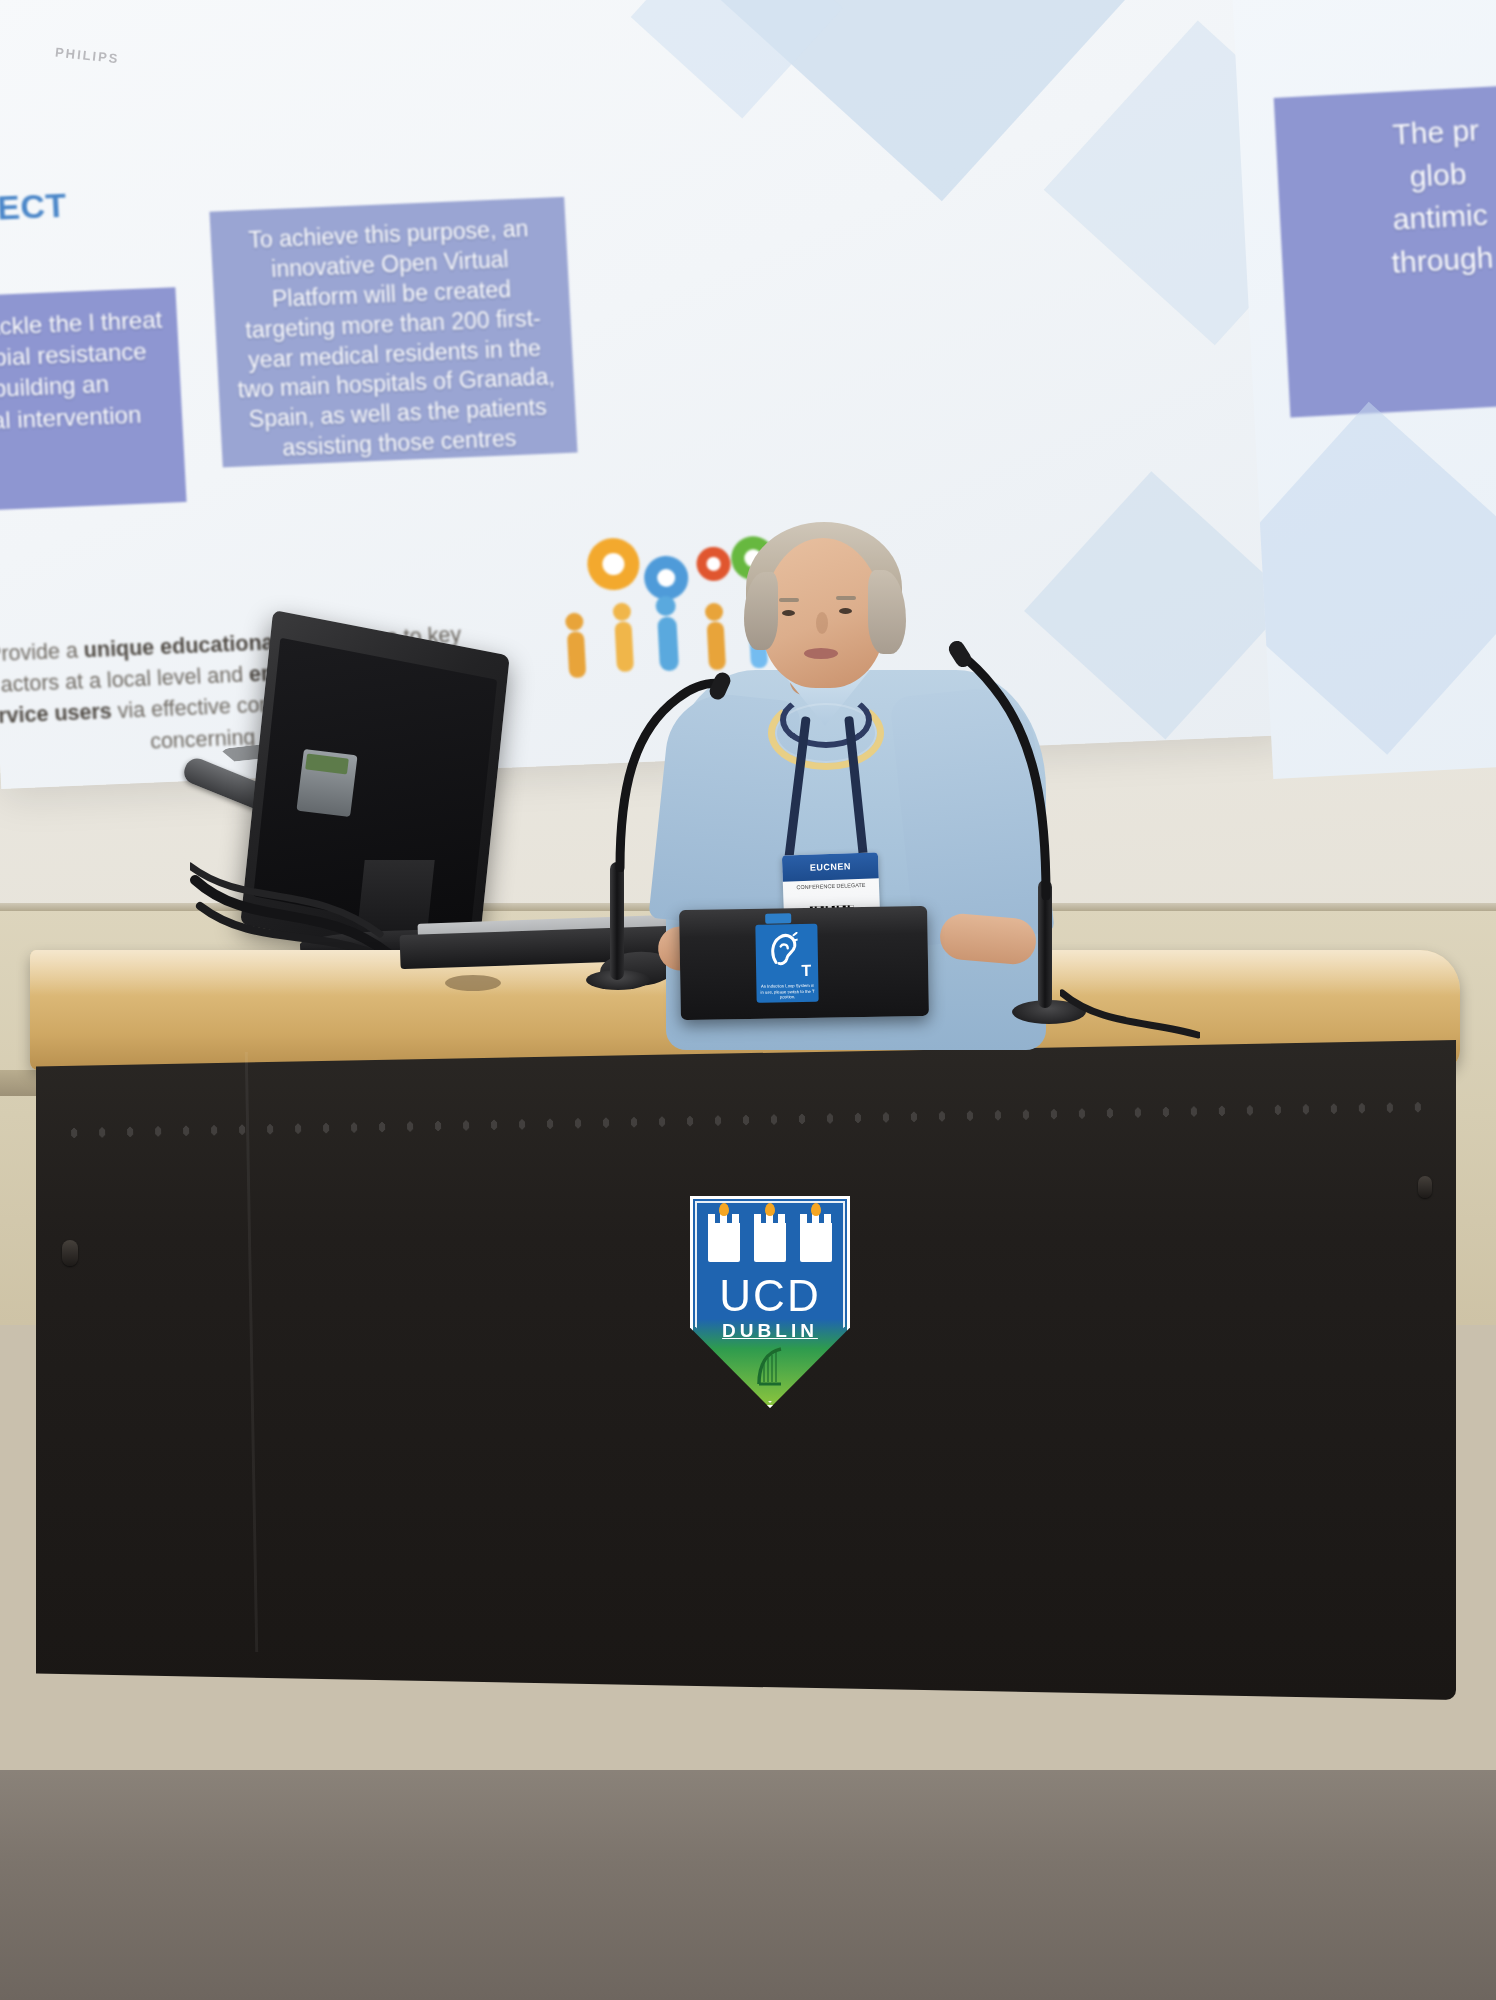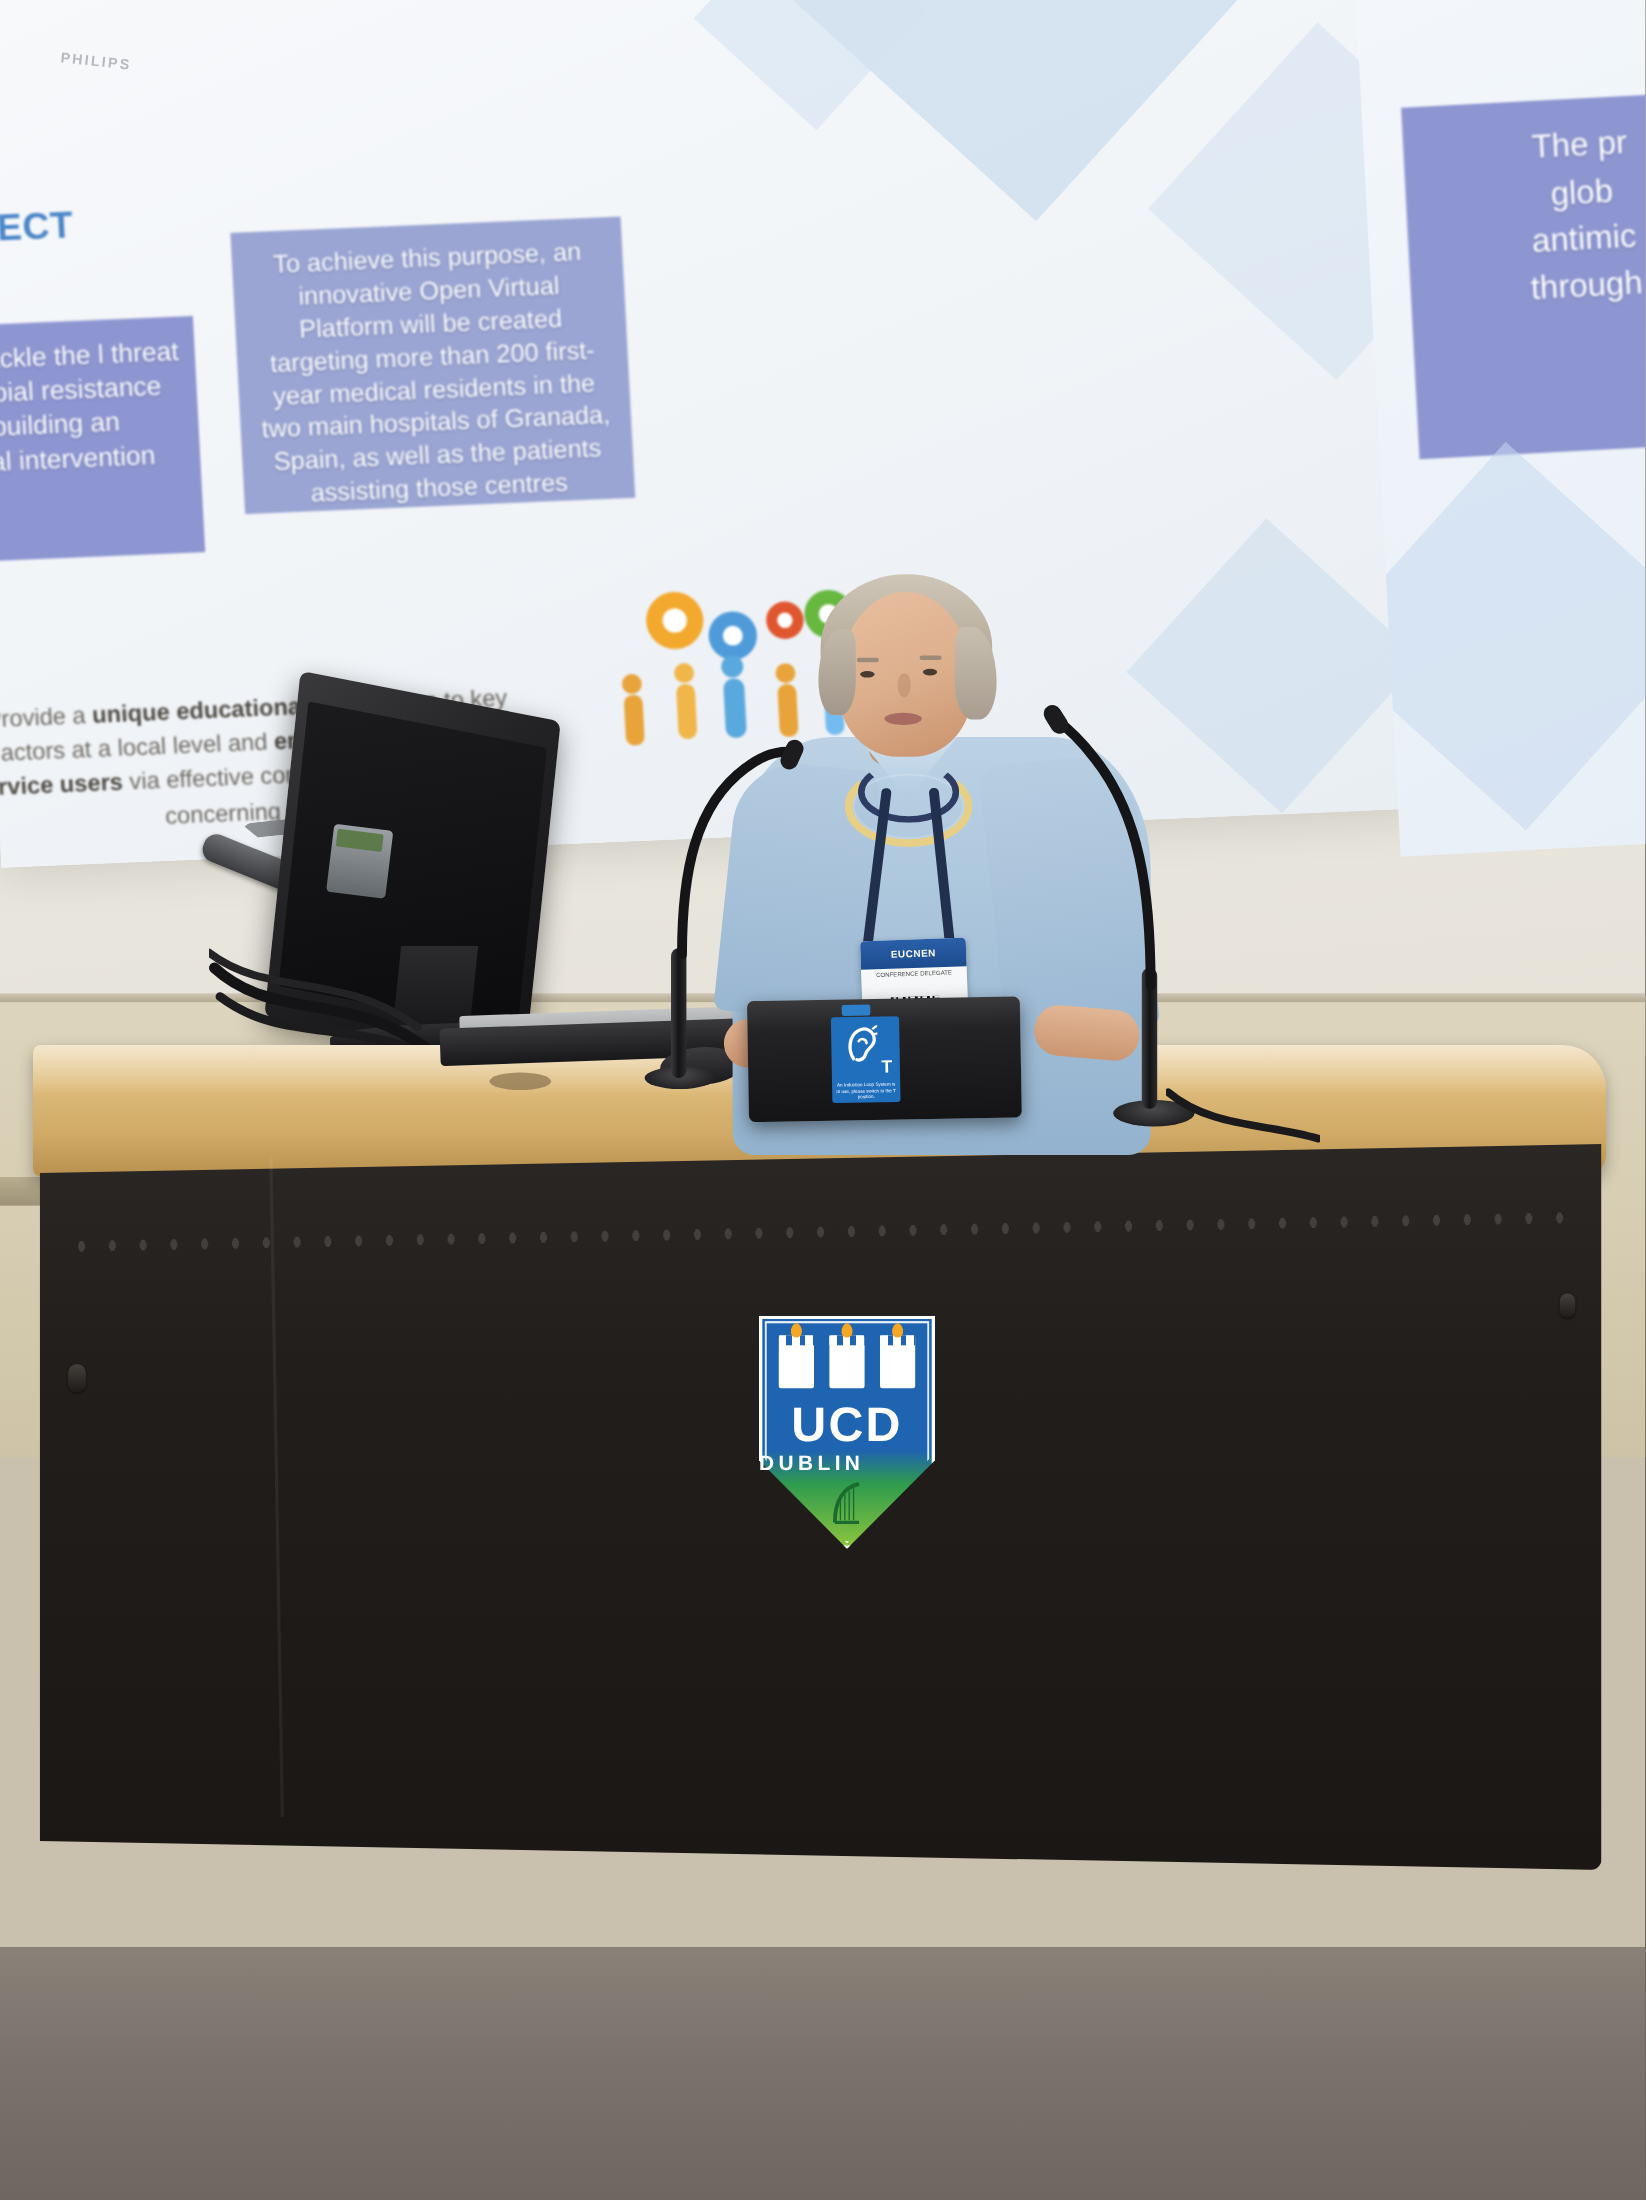--- a/index.html
+++ b/index.html
@@ -118,23 +118,23 @@
     clip-path:polygon(0% 0%, 100% 0%, 100% 62%, 50% 100%, 0% 62%);
     border:2px solid rgba(255,255,255,.9);}
   .crest-towers{position:absolute;left:18px;top:18px;width:124px;height:54px;
     display:flex;justify-content:space-between;}
   .tower{width:32px;height:48px;background:#fff;border-radius:2px;position:relative;}
   .tower:before{content:"";position:absolute;left:0;top:0;width:100%;height:9px;
     background:repeating-linear-gradient(90deg,#fff 0 7px,#1f64b0 7px 12px);}
   .tower-flame{position:absolute;left:50%;top:-11px;transform:translateX(-50%);
     width:10px;height:13px;background:#f5a623;border-radius:50% 50% 50% 50%/60% 60% 40% 40%;}
   .crest-ucd{position:absolute;left:0;top:78px;width:100%;text-align:center;
-    color:#fff;font-size:44px;font-weight:700;letter-spacing:2px;line-height:1;}
-  .crest-dublin{position:absolute;left:0;top:124px;width:100%;text-align:left;
-    color:#fff;font-size:19px;font-weight:700;letter-spacing:4px;}
+    color:#fff;font-size:44px;font-weight:400;letter-spacing:2px;line-height:1;}
+  .crest-dublin{position:absolute;left:0;top:124px;width:100%;text-align:center;
+    color:#fff;font-size:19px;font-weight:700;letter-spacing:4px;text-decoration:underline;}
   .crest-harp{position:absolute;left:50%;top:150px;transform:translateX(-50%);
     width:34px;height:40px;}
 
   
   .mon-body{
     position:absolute;left:255px;top:632px;width:240px;height:316px;
     background:linear-gradient(135deg,#3a3a3c 0%,#232325 40%,#121214 100%);
     transform:rotate(6deg) skewY(5deg);border-radius:8px;
     box-shadow:0 10px 26px rgba(0,0,0,.45);
   }

